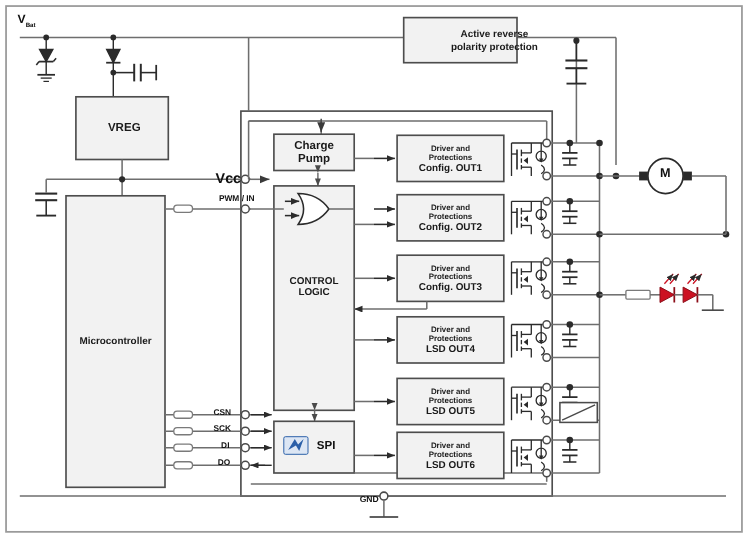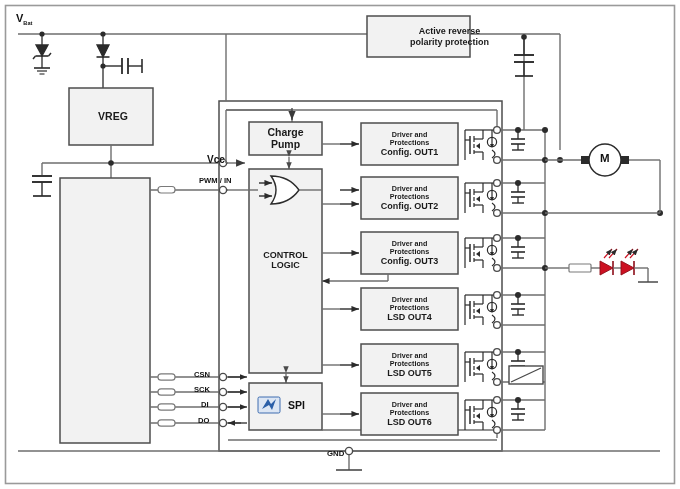--- a/index.html
+++ b/index.html
@@ -468,41 +468,44 @@
 </svg>
 
 <div class="lbl" style="left:16px;top:12px;font-size:11px;">
   <span>V</span><span class="sub">Bat</span>
 </div>
 
 <div class="blktxt lg" style="left:69px;top:88px;width:88px;height:57px;">
   <span>VREG</span>
 </div>
 
+<div class="blktxt md" style="left:60px;top:178px;width:90px;height:265px;">
+  <span>Microcontroller</span>
+</div>
 
 <div class="blktxt md" style="left:367px;top:16px;width:103px;height:41px;padding-left:31px;">
   <span>Active reverse</span>
   <span>polarity protection</span>
 </div>
 
 <div class="blktxt lg" style="left:249px;top:122px;width:73px;height:33px;">
   <span>Charge</span>
   <span>Pump</span>
 </div>
 
 <div class="blktxt md" style="left:249px;top:230px;width:73px;height:60px;">
   <span>CONTROL</span>
   <span>LOGIC</span>
 </div>
 
 <div class="lbl lg" style="left:288px;top:399px;">
   <span>SPI</span>
 </div>
 
-<div class="lbl sm" style="left:207px;top:154px;font-size:10px;"><span>Vcc</span></div>
+<div class="lbl sm" style="left:196px;top:154px;font-size:13px;"><span>Vcc</span></div>
 <div class="lbl sm" style="left:169px;top:176px;font-size:7.6px;padding-left:30px;"><span>PWM / IN</span></div>
 <div class="lbl sm" style="left:194px;top:370px;font-size:7.6px;"><span>CSN</span></div>
 <div class="lbl sm" style="left:194px;top:385px;font-size:7.6px;text-align:center;"><span>SCK</span></div>
 <div class="lbl sm" style="left:201px;top:400px;font-size:7.6px;"><span>DI</span></div>
 <div class="lbl sm" style="left:198px;top:416px;font-size:7.6px;"><span>DO</span></div>
 <div class="lbl sm" style="left:327px;top:449px;font-size:7.8px;"><span>GND</span></div>
 
 <div class="blktxt" style="left:361px;top:123px;width:97px;height:42px;">
   <span class="sm">Driver and</span>
   <span class="sm">Protections</span>

